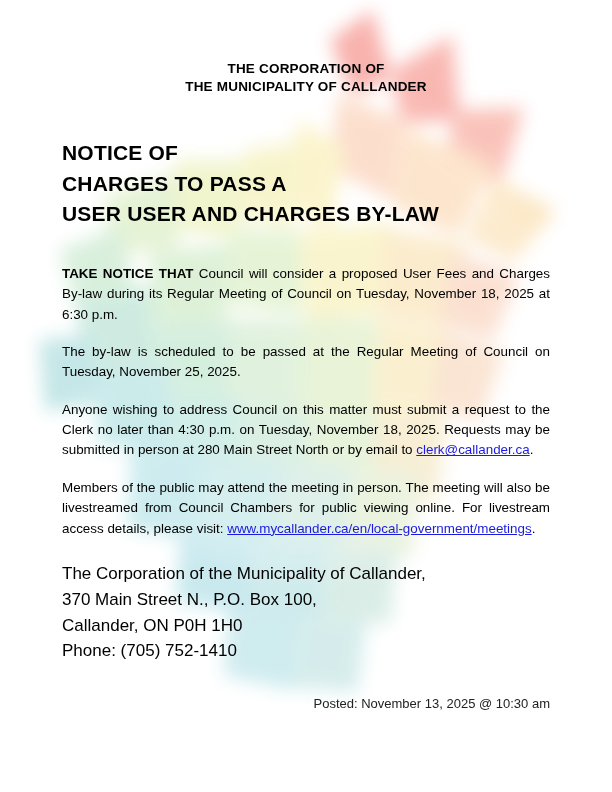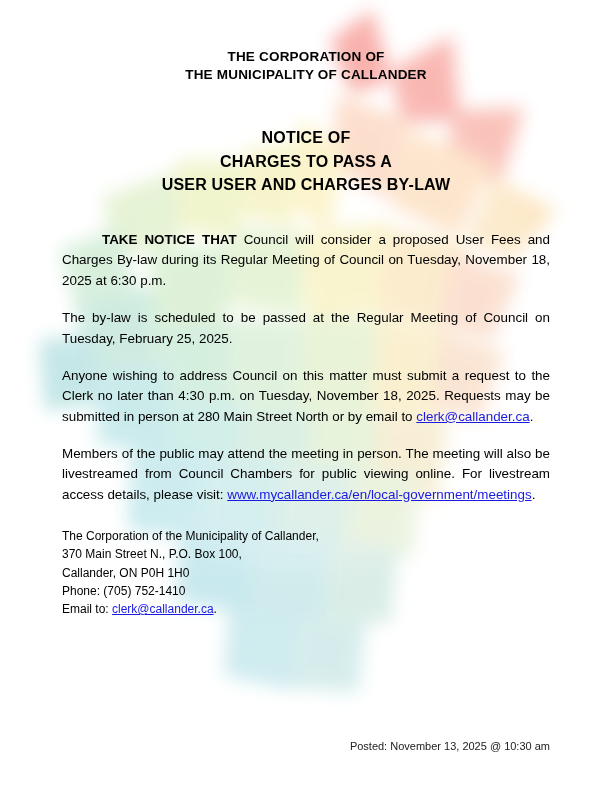--- a/index.html
+++ b/index.html
@@ -23,73 +23,72 @@
     top: 0;
     width: 612px;
     height: 792px;
     pointer-events: none;
     z-index: 0;
   }
 
   #page {
     position: relative;
     z-index: 2;
-    padding: 48px 62px 0 62px;
+    padding: 60px 62px 0 62px;
     box-sizing: border-box;
   }
 
   .corp-head {
     text-align: center;
     font-weight: bold;
     font-size: 13.5px;
     line-height: 1.35;
     letter-spacing: 0.2px;
   }
 
   .notice-title {
-    text-align: center;
     font-weight: bold;
-    font-size: 16px;
+    font-size: 21px;
     line-height: 1.45;
     margin-top: 42px;
     letter-spacing: 0.2px;
   }
 
   .body-block {
     margin-top: 34px;
     font-size: 13.4px;
     line-height: 1.52;
     text-align: justify;
   }
 
   .para {
     margin: 0 0 17px 0;
     text-align: justify;
   }
   .para:last-child { margin-bottom: 0; }
 
-  .para b { font-weight: bold; margin-left: 40px; }
+  .para b { font-weight: bold; }
 
   a.link {
     color: #1a1ae0;
   }
 
   .addr-block {
     margin-top: 22px;
-    font-size: 12px;
+    font-size: 17px;
     line-height: 1.52;
     text-align: left;
   }
   .addr-line { white-space: pre; }
 
   .posted {
     position: absolute;
     right: 62px;
-    top: 740px;
-    font-size: 11px;
+    top: 696px;
+    font-size: 13px;
     color: #222222;
     z-index: 3;
   }
 </style>
 </head>
 <body>
 
 <svg id="bg-art" viewBox="0 0 612 792" xmlns="http://www.w3.org/2000/svg">
   <defs>
     <filter id="soft" x="-30%" y="-30%" width="160%" height="160%">
@@ -157,31 +156,30 @@
   <div class="notice-title">
     <div>NOTICE OF</div>
     <div>CHARGES TO PASS A</div>
     <div>USER USER AND CHARGES BY-LAW</div>
   </div>
 
   <div class="body-block">
 
     <p class="para"><b>TAKE NOTICE THAT</b><span> Council will consider a proposed User Fees and Charges By-law during its Regular Meeting of Council on Tuesday, November 18, 2025 at 6:30 p.m.</span></p>
 
-    <p class="para">The by-law is scheduled to be passed at the Regular Meeting of Council on Tuesday, February 25, 2025.</p>
+    <p class="para">The by-law is scheduled to be passed at the Regular Meeting of Council on Tuesday, November 25, 2025.</p>
 
     <p class="para"><span>Anyone wishing to address Council on this matter must submit a request to the Clerk no later than 4:30 p.m. on Tuesday, November 18, 2025. Requests may be submitted in person at 280 Main Street North or by email to </span><a class="link" href="#">clerk@callander.ca</a><span>.</span></p>
 
     <p class="para"><span>Members of the public may attend the meeting in person. The meeting will also be livestreamed from Council Chambers for public viewing online. For livestream access details, please visit: </span><a class="link" href="#">www.mycallander.ca/en/local-government/meetings</a><span>.</span></p>
 
 
     <div class="addr-block">
       <div class="addr-line">The Corporation of the Municipality of Callander,</div>
       <div class="addr-line">370 Main Street N., P.O. Box 100,</div>
       <div class="addr-line">Callander, ON P0H 1H0</div>
       <div class="addr-line">Phone: (705) 752-1410</div>
-      <div class="addr-line"><span>Email to: </span><a class="link" href="#">clerk@callander.ca</a><span>.</span></div>
     </div>
 
   </div>
 </div>
 
 <div class="posted">Posted: November 13, 2025 @ 10:30 am</div>
 
 </body></html>

